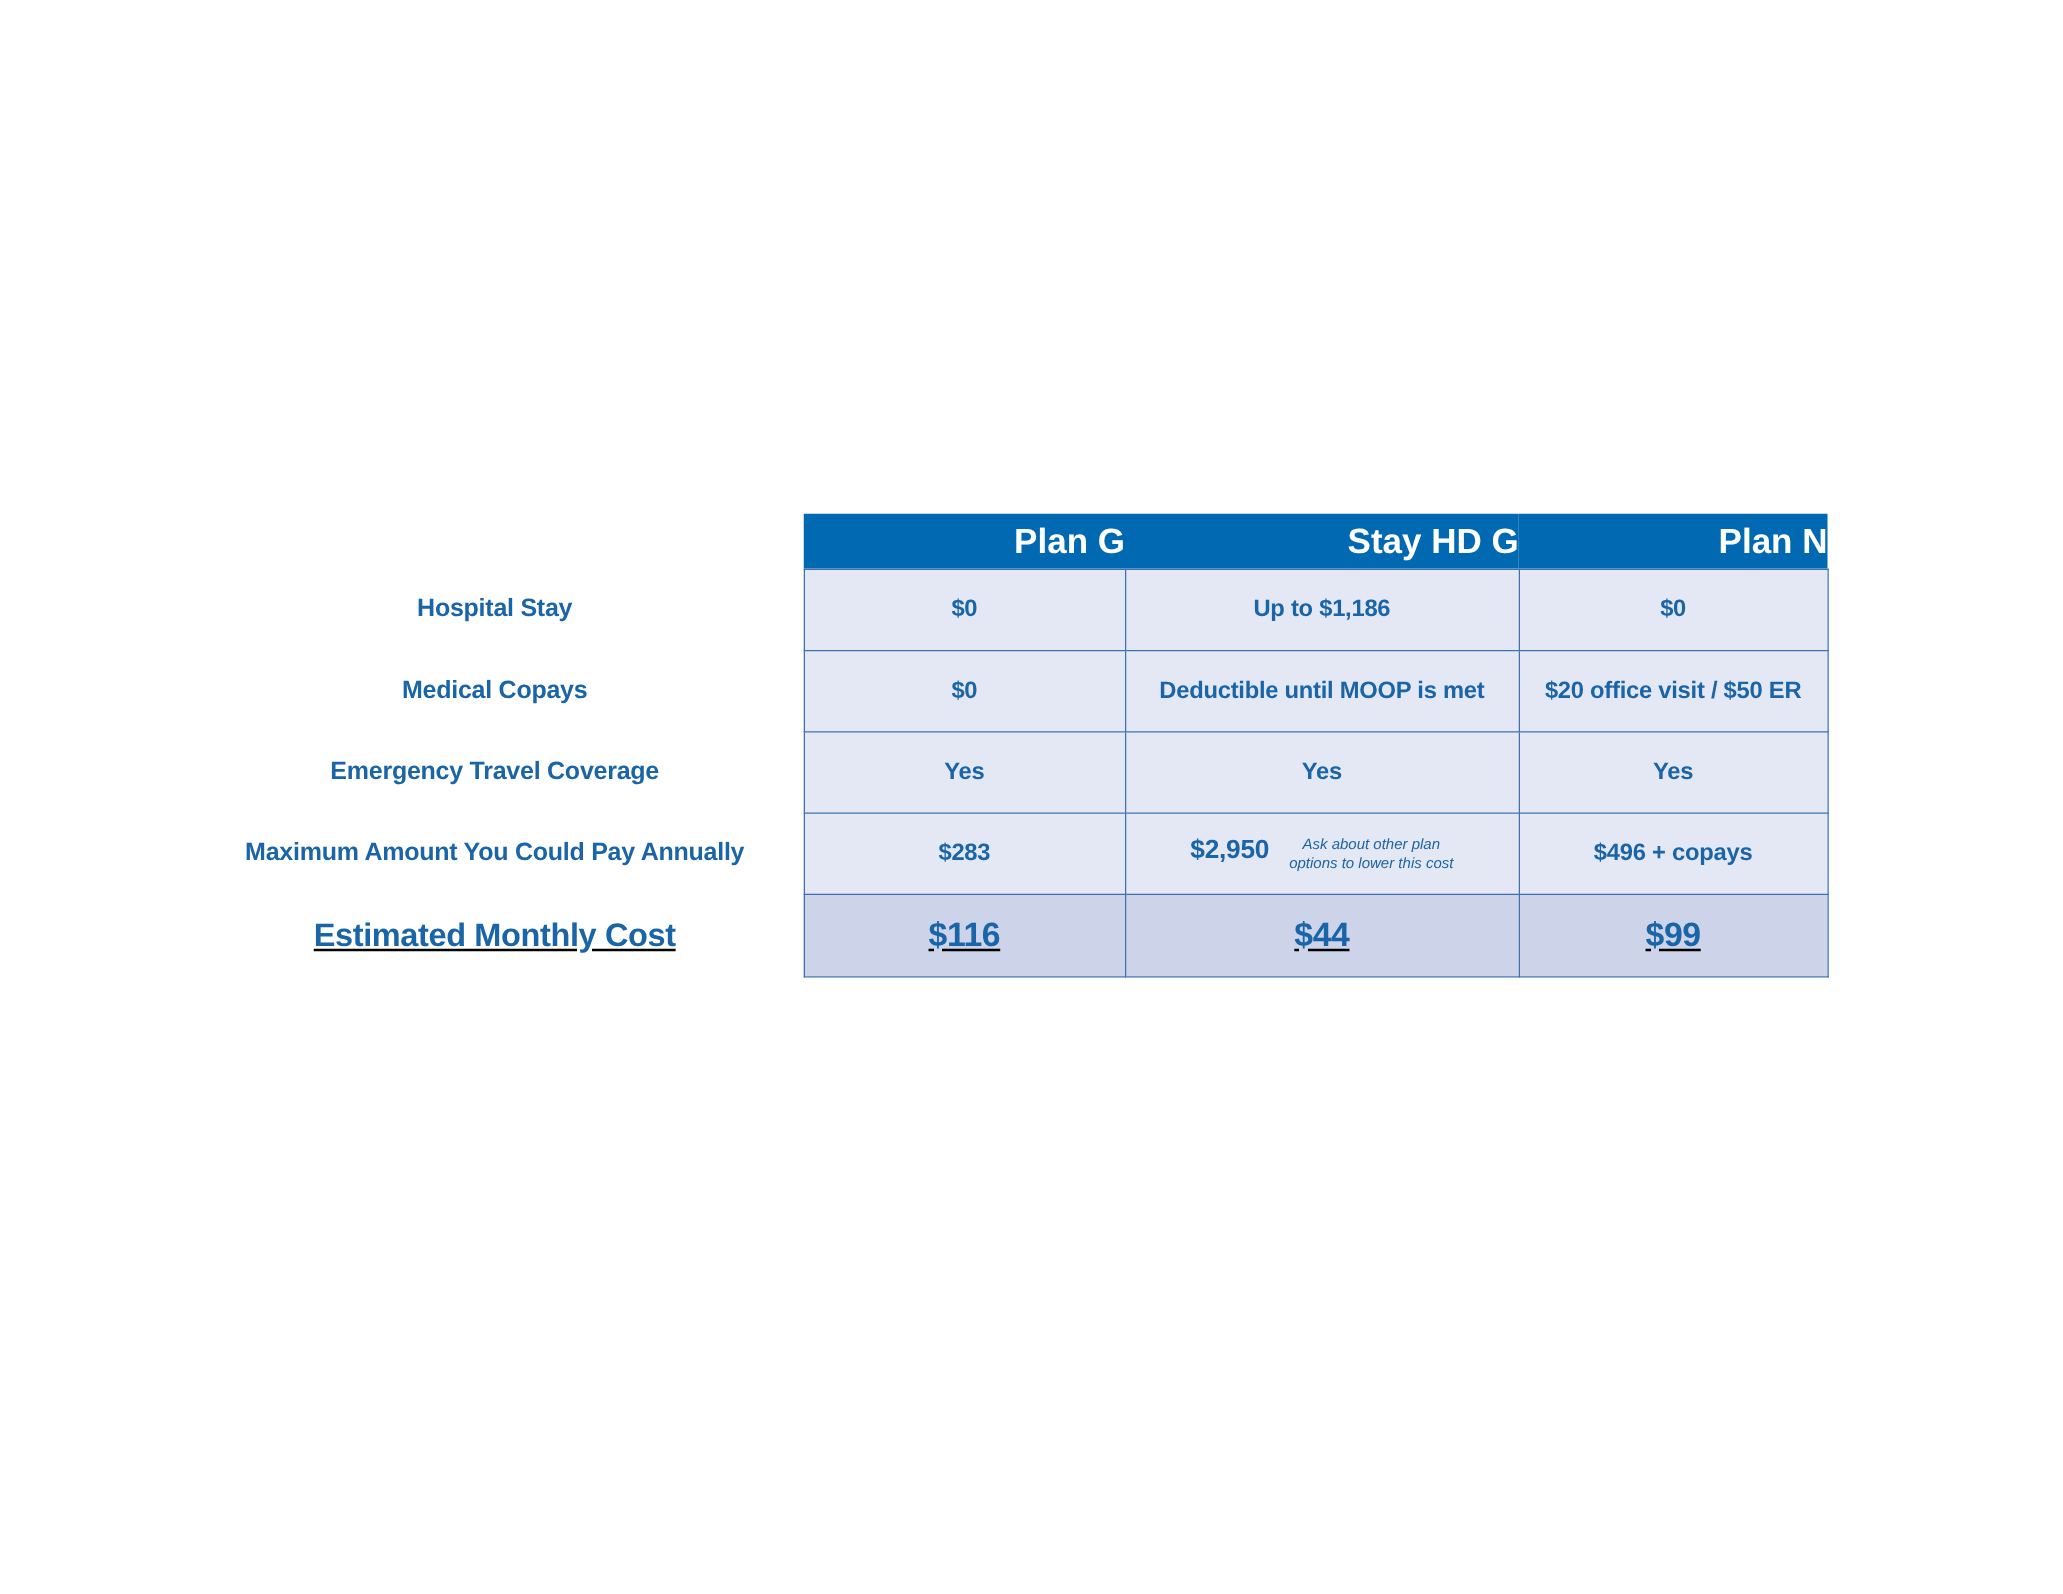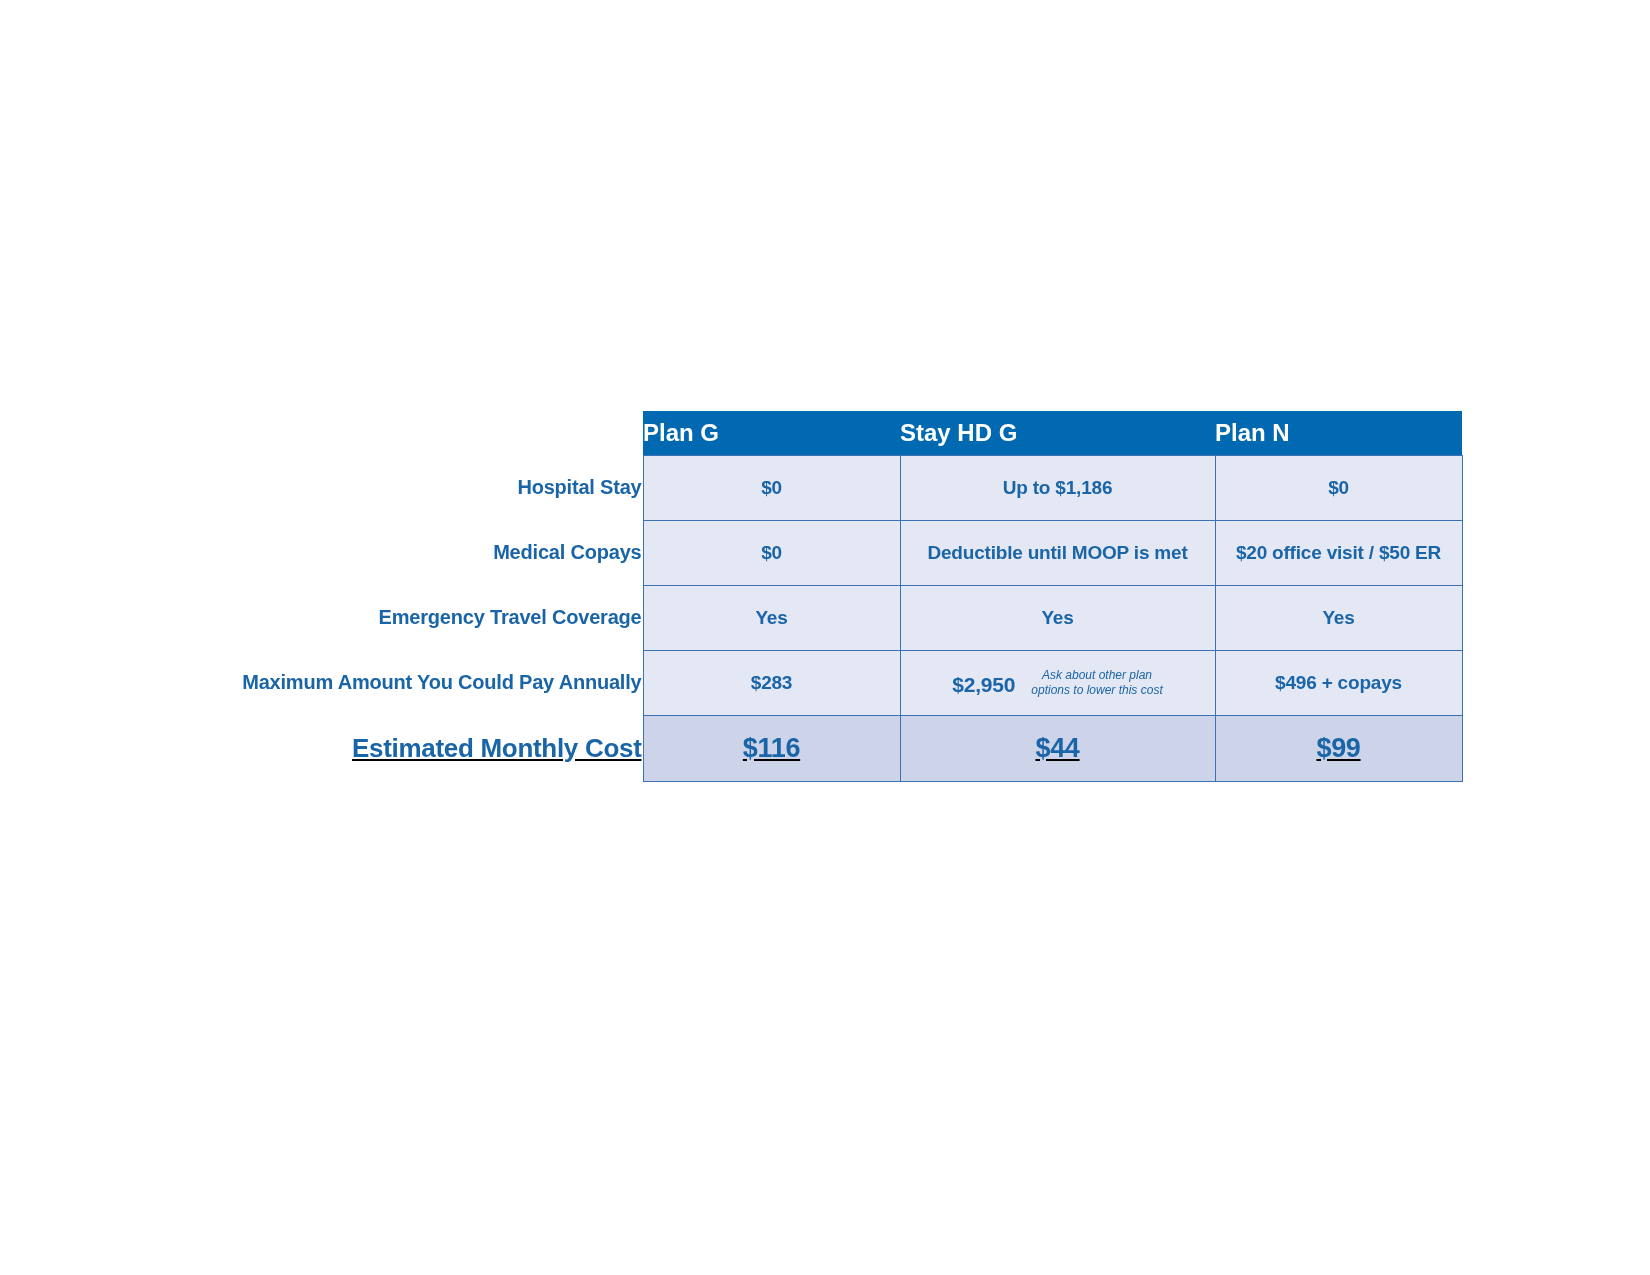--- a/index.html
+++ b/index.html
@@ -22,39 +22,39 @@
     position:absolute;
     left:150px;top:411px;
     border-collapse:collapse;
     table-layout:fixed;
   }
   tr.hdr{height:44px;}
   tr.r{height:65px;}
   tr.total{height:66px;text-decoration:underline;}
   td{padding:0;}
   td.label-cell{
-    text-align:right;
+    text-align:center;
     vertical-align:middle;
     padding-right:1px;
     color:var(--label_text);
     font-weight:700;
     font-size:20px;
     letter-spacing:-0.2px;
     white-space:nowrap;
   }
   td.label-cell.big{
     font-size:26px;
     letter-spacing:-0.3px;
   }
   td.head{
     background:var(--header_bg);
     color:#ffffff;
     font-weight:700;
-    font-size:24px;
-    text-align:left;
+    font-size:28px;
+    text-align:right;
     vertical-align:middle;
     border:none;
   }
   td.data{
     background:var(--row_bg);
     border:1.5px solid var(--border);
     color:var(--cell_text);
     font-weight:700;
     font-size:19px;
     letter-spacing:-0.2px;
@@ -62,21 +62,21 @@
     vertical-align:middle;
     white-space:nowrap;
   }
   tr.total td.data{
     background:var(--total_row_bg);
     font-size:27px;
     letter-spacing:-0.3px;
   }
   .money-note{
     display:flex;
-    align-items:flex-end;
+    align-items:flex-start;
     justify-content:center;
     gap:16px;
   }
   .money-note .val{
     font-size:21px;
   }
   .money-note .note{
     font-weight:400;
     font-style:italic;
     font-size:12px;

